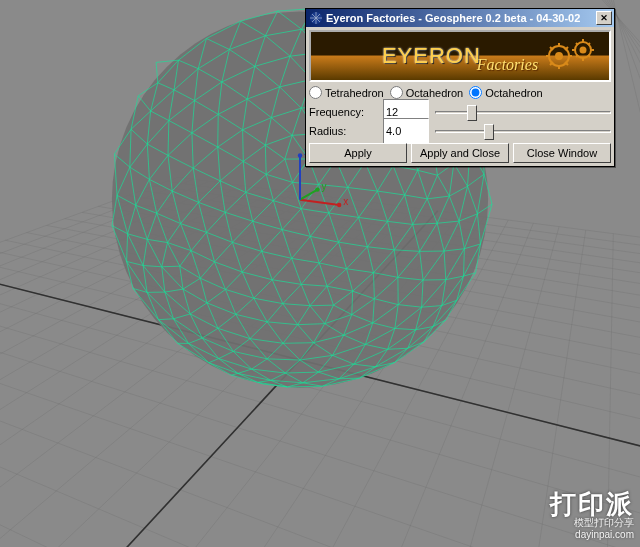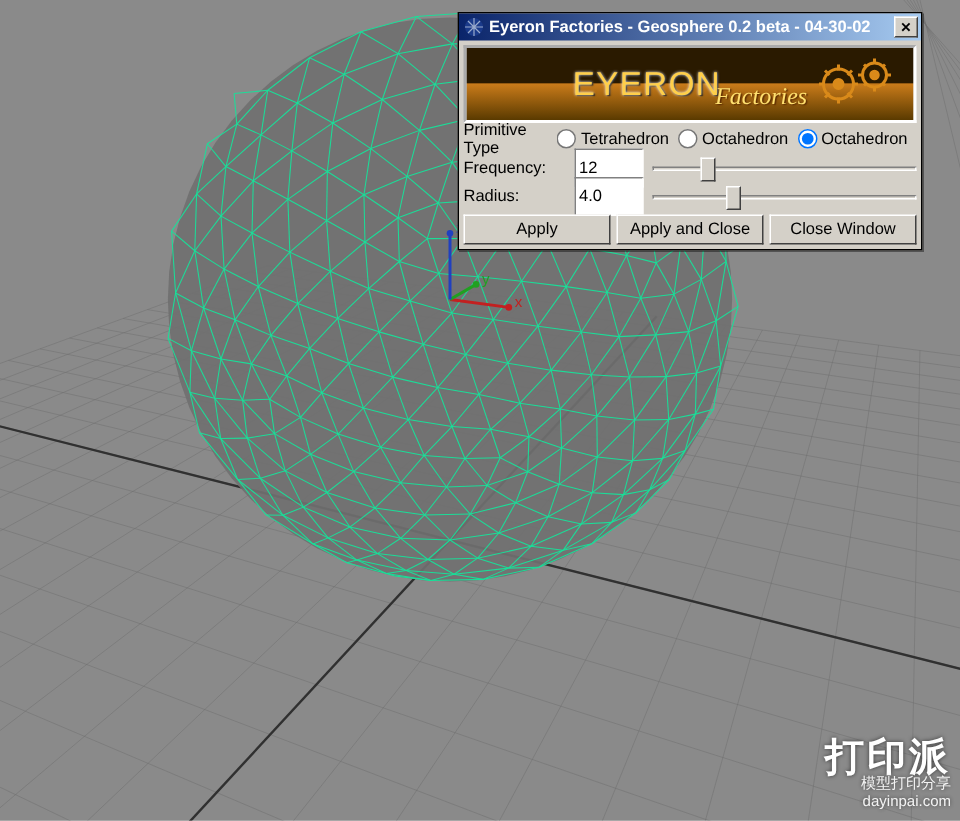--- a/index.html
+++ b/index.html
@@ -729,21 +729,20 @@
             <circle cx="14" cy="18" r="3" fill="#d98a1a"></circle>
           <path d="M14 5v4M14 27v4M1 18h4M23 18h4M5 9l3 3M23 27l-3-3M5 27l3-3M23 9l-3 3"></path>
           <circle cx="38" cy="12" r="8"></circle>
             <circle cx="38" cy="12" r="2.5" fill="#d98a1a"></circle>
           <path d="M38 1v3M38 20v3M27 12h3M46 12h3M31 5l2 2M45 19l-2-2M31 19l2-2M45 5l-2 2"></path>
         </g>
       </svg>
     </div>
 
     <div class="row">
-      <span class="lbl">Primitive Type</span>
       <div class="radios">
         <label class="radioopt">
           <input type="radio" name="prim" style="">
           <span>Tetrahedron</span>
         </label>
         <label class="radioopt">
           <input type="radio" name="prim" style="">
           <span>Octahedron</span>
         </label>
         <label class="radioopt">

